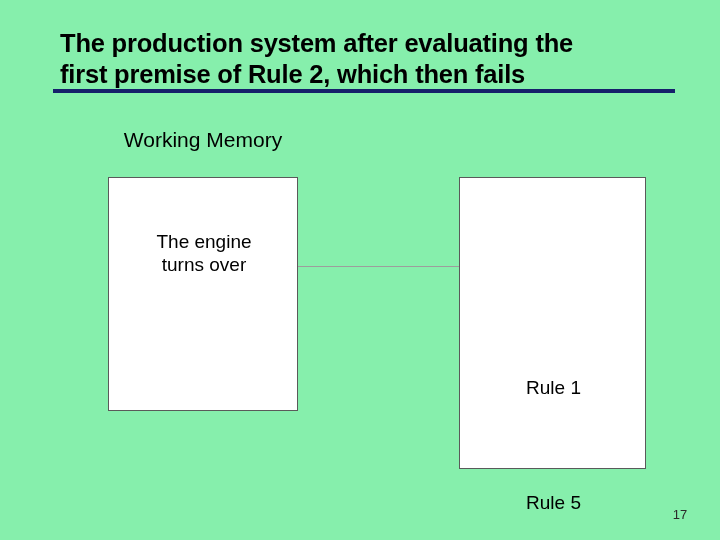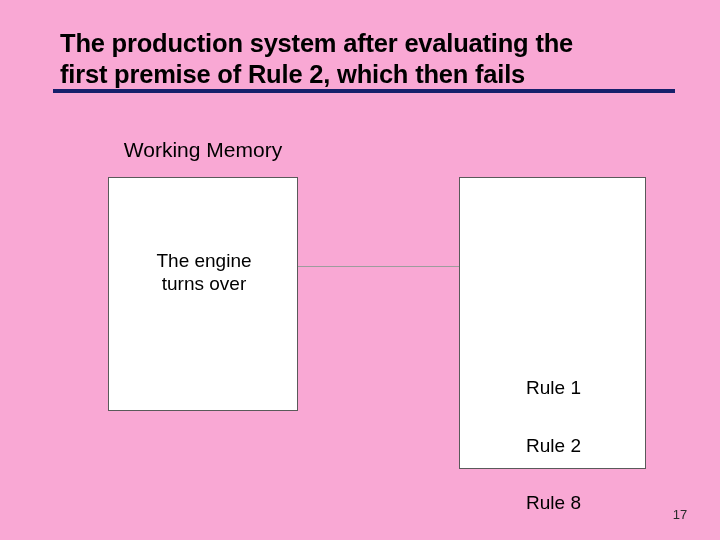--- a/index.html
+++ b/index.html
@@ -7,21 +7,21 @@
     padding: 0;
     background: #ffffff;
   }
   body {
     font-family: "Liberation Sans", sans-serif;
   }
   #slide {
     position: relative;
     width: 720px;
     height: 540px;
-    background: #f9a8d4;
+    background: #86efac;
     overflow: hidden;
   }
 
   
   .slide-title {
     position: absolute;
     left: 60px;
     top: 28px;
     width: 624px;
     font-size: 25.5px;
@@ -44,21 +44,21 @@
   .col-heading {
     position: absolute;
     font-size: 21px;
     color: #000000;
     text-align: center;
     line-height: 24px;
     white-space: nowrap;
   }
   #wm-heading {
     left: 88px;
-    top: 138px;
+    top: 128px;
     width: 230px;
     text-align: center;
   }
   #pr-heading {
     left: 438px;
     top: 138px;
     width: 230px;
   }
 
   
@@ -78,21 +78,21 @@
     left: 459px;
     top: 177px;
     width: 187px;
     height: 292px;
   }
 
   
   .wm-fact {
     position: absolute;
     left: 0;
-    top: 71px;
+    top: 52px;
     width: 190px;
     text-align: center;
     font-size: 19px;
     line-height: 23px;
     color: #000000;
     white-space: pre-line;
   }
 
   
   .rule-item {
@@ -156,20 +156,19 @@
     <div class="wm-fact">The engine
 turns over</div>
   </div>
 
   <div id="connector-line"></div>
   <div id="pointer-triangle"></div>
 
 
   <div class="panel" id="production-rules-box">
     <div class="rule-item r0">Rule 1</div>
-    <div class="rule-item r1">Rule 2</div>
-    <div class="rule-item r2">Rule 8</div>
+    <div class="rule-item r2">Rule 5</div>
 
   </div>
 
   <div id="page-number">17</div>
 
 </div>
 
 </body></html>

